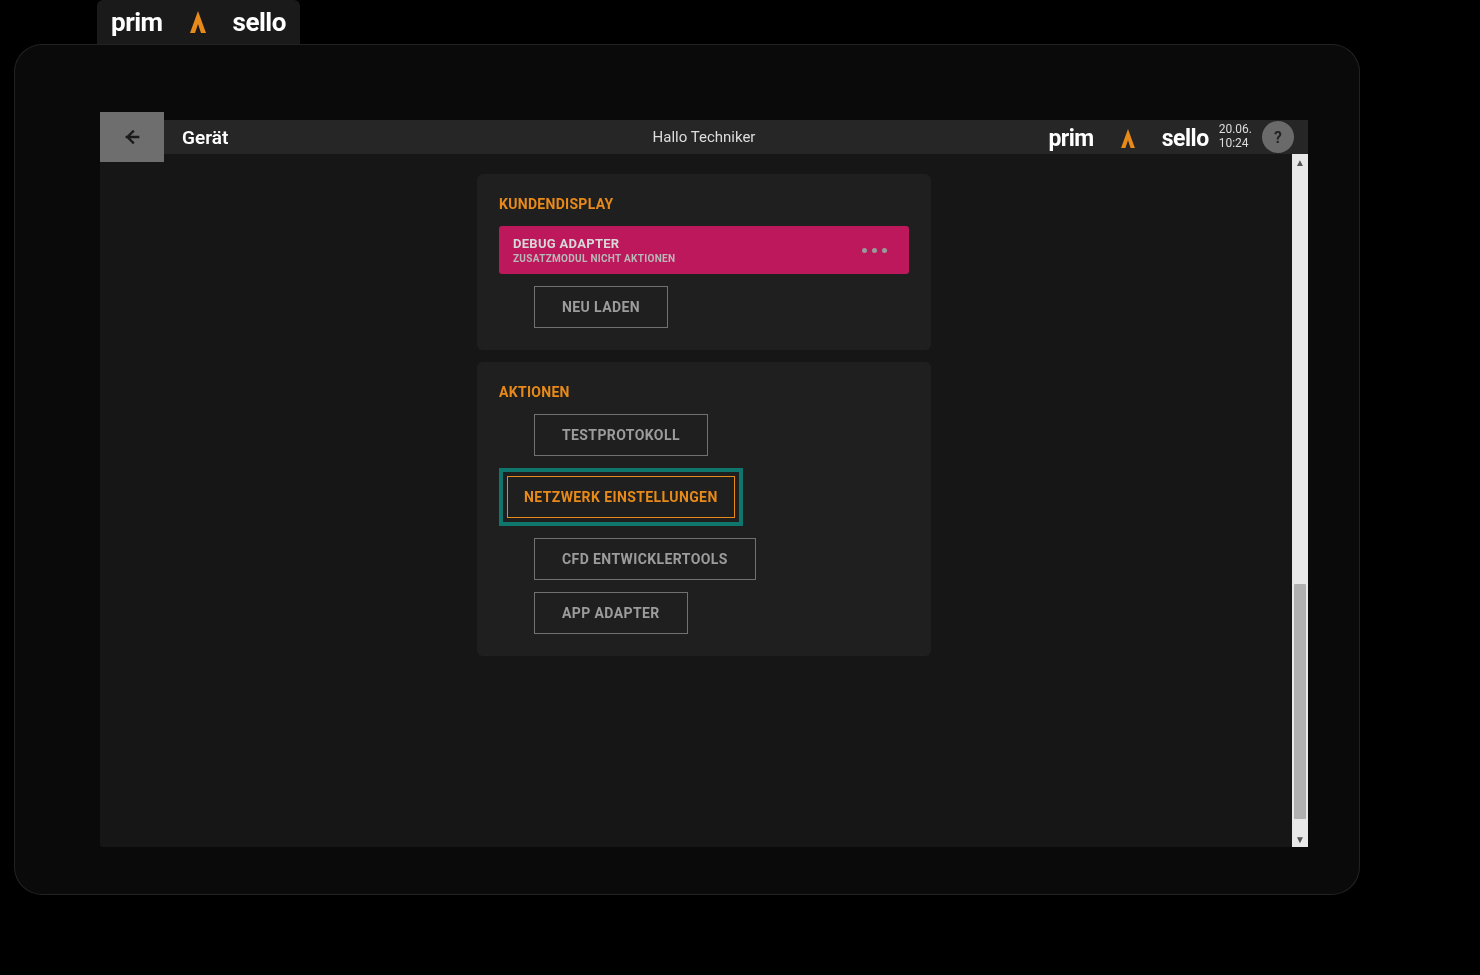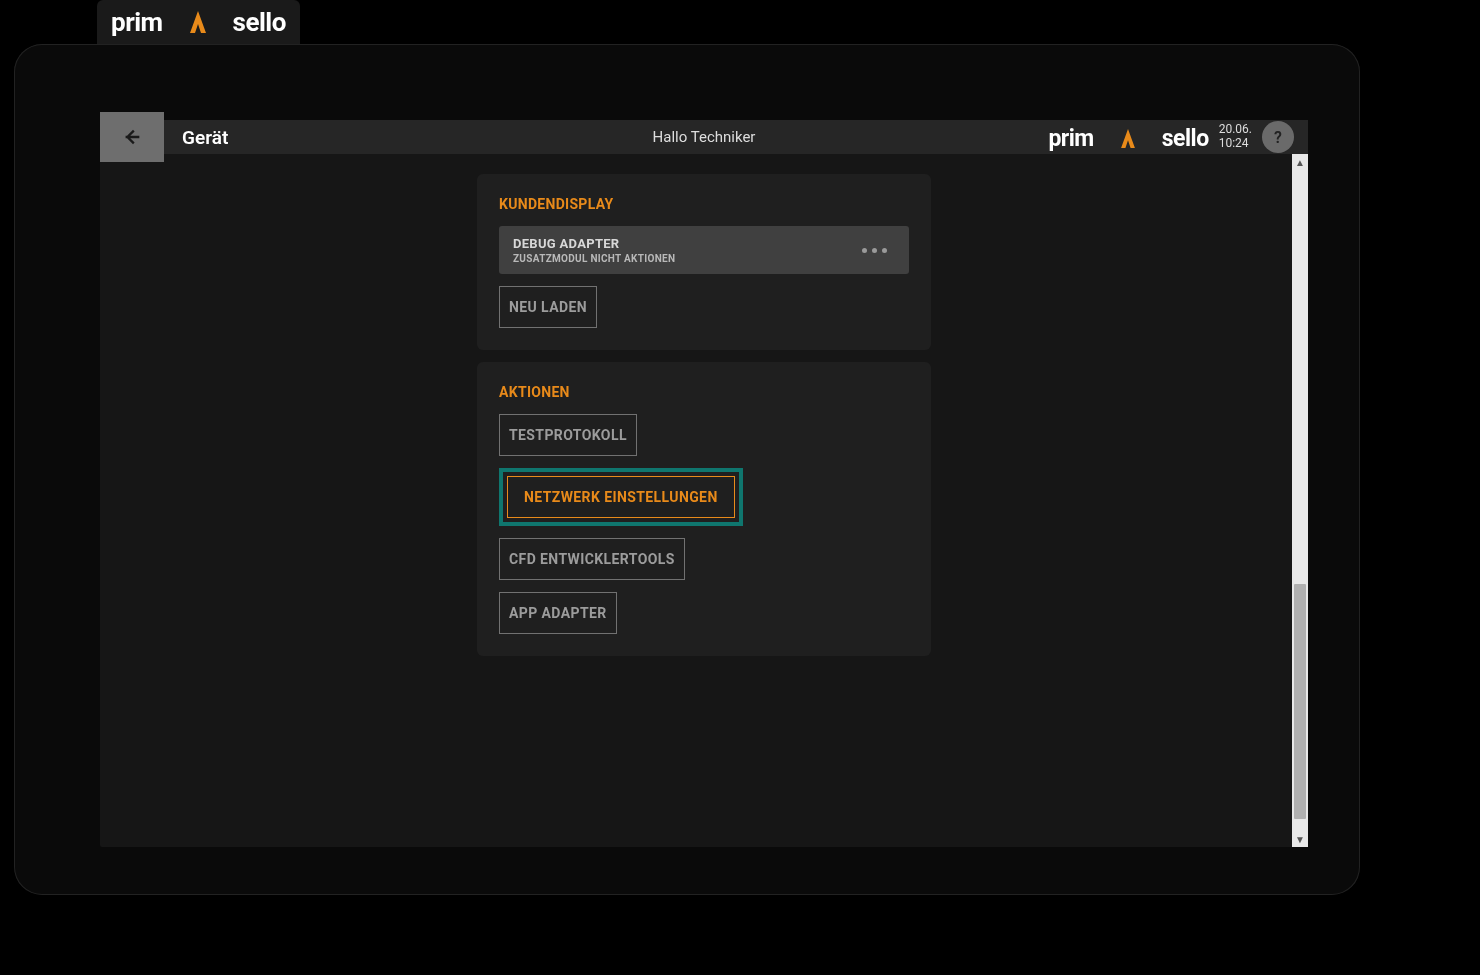--- a/index.html
+++ b/index.html
@@ -136,44 +136,45 @@
 
     .panels { padding: 20px 0 30px 0; display: flex; flex-direction: column; align-items: center; gap: 12px; }
     .panel {
       width: 454px;
       background: #1f1f1f;
       border-radius: 6px;
       padding: 22px;
     }
     .panel-title { color: #e88a1a; font-size: 14px; font-weight: 700; letter-spacing: 0.3px; margin-bottom: 14px; }
     .card {
-      background: #404040;
+      background: #be185d;
       border-radius: 3px;
       padding: 10px 14px;
       display: flex;
       align-items: center;
       justify-content: space-between;
       margin-bottom: 12px;
     }
     .card-text { display: flex; flex-direction: column; gap: 2px; }
     .card-primary { color: #d8d8d8; font-size: 13px; font-weight: 700; letter-spacing: 0.3px; }
     .card-secondary { color: #b8b8b8; font-size: 10px; font-weight: 700; letter-spacing: 0.3px; }
     .dots { display: flex; gap: 5px; padding: 8px; cursor: pointer; }
     .dot { width: 5px; height: 5px; border-radius: 50%; background: #9a9a9a; }
     .btn {
       display: inline-block;
       border: 1px solid #717171;
       color: #9c9c9c;
       font-size: 14px;
       font-weight: 700;
       letter-spacing: 0.4px;
-      padding: 12px 9px;
+      padding: 12px 27px;
       background: transparent;
       cursor: pointer;
       margin-bottom: 12px;
+      margin-left: 35px;
     }
     .btn:last-child { margin-bottom: 0; }
     .btn-hl-wrap {
       display: inline-block;
       border: 4px solid #0f766e;
       padding: 4px;
       margin-bottom: 12px;
     }
     .btn-hl {
       display: inline-block;

